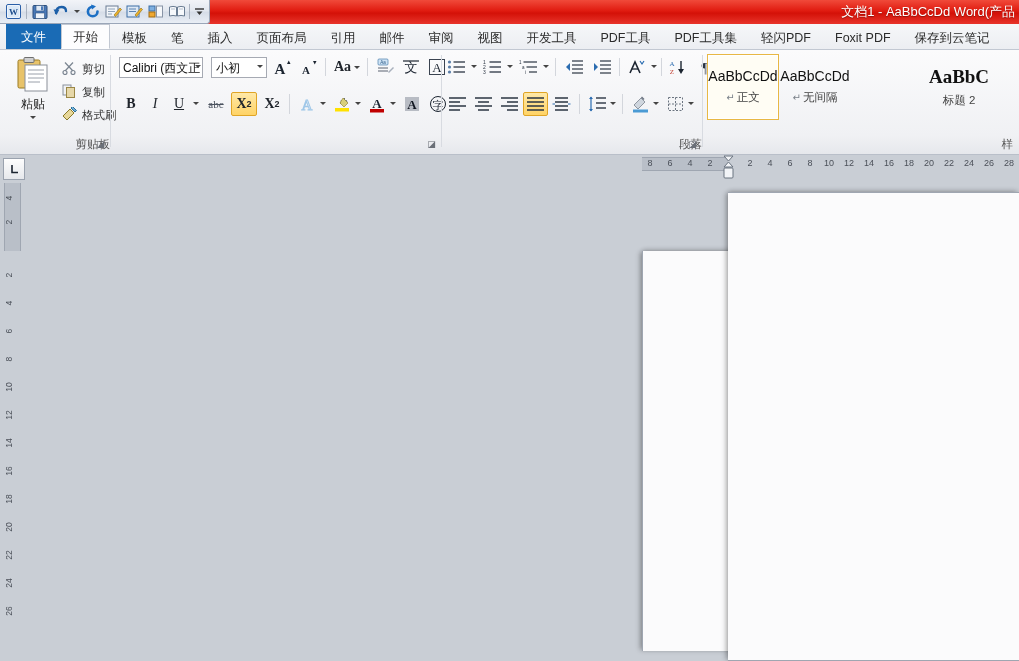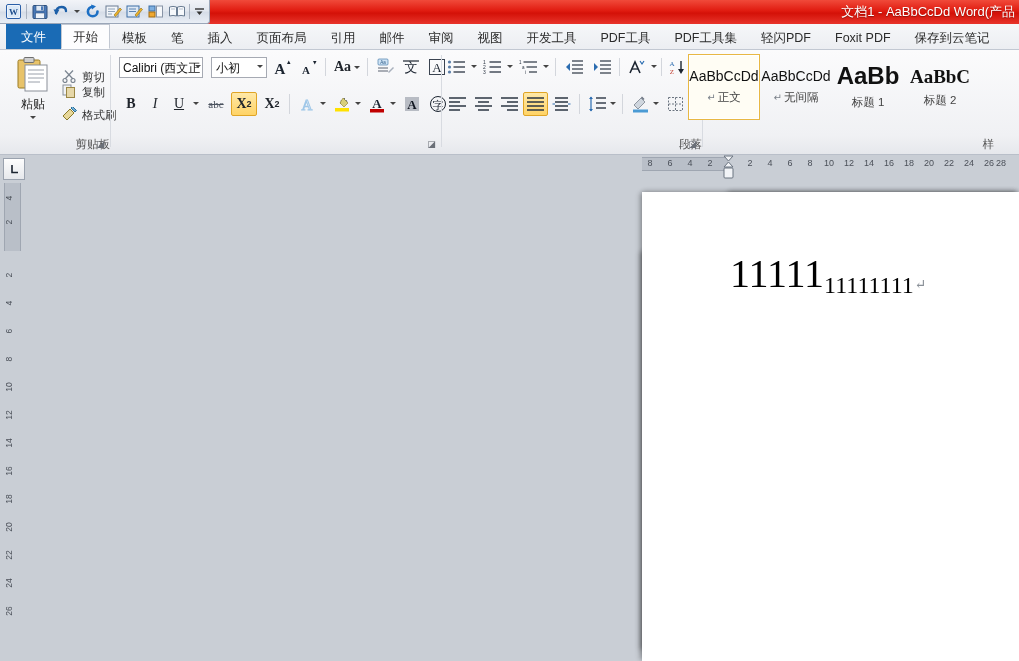--- a/index.html
+++ b/index.html
@@ -105,21 +105,21 @@
   .rbtn.on{
     background:linear-gradient(to bottom,#ffe9a8,#ffd366);
     border:1px solid #e0a526;border-radius:2px;
   }
   .vsep{position:absolute;width:1px;background:#d3d6dc;}
 
   
   #grp-para{left:442px;width:260px;}
 
   
-  #grp-styles{left:684px;width:316px;}
+  #grp-styles{left:703px;width:316px;}
   .style-item{
     position:absolute;top:4px;width:72px;height:66px;
     display:flex;flex-direction:column;align-items:center;justify-content:center;
     box-sizing:border-box;border:1px solid transparent;cursor:default;
   }
   .style-item.sel{border:1px solid #e8b844;background:#fffdf4;box-shadow:inset 0 0 0 1px #fff;}
   .style-prev{font-size:14px;color:#111;line-height:1;white-space:nowrap;}
   .style-name{font-size:11.5px;color:#444;margin-top:7px;white-space:nowrap;}
   .pilcrow{color:#7a8089;font-size:10px;margin-right:2px;}
 
@@ -292,21 +292,21 @@
             <line x1="12" y1="14" x2="28" y2="14" stroke="#9aa0aa"></line>
             <line x1="12" y1="18" x2="28" y2="18" stroke="#9aa0aa"></line>
             <line x1="12" y1="22" x2="28" y2="22" stroke="#9aa0aa"></line>
             <line x1="12" y1="26" x2="24" y2="26" stroke="#9aa0aa"></line>
           </svg>
         </div>
         <div class="paste-lbl">粘贴</div>
         <span class="caret" style="margin-top:3px"></span>
       </div>
 
-      <div class="small-cmd" style="top:16px">
+      <div class="small-cmd" style="top:8px">
         <span class="ic">
           <svg width="15" height="14" viewBox="0 0 15 14">
               <line x1="3" y1="1.5" x2="11" y2="10" stroke="#7a8490" stroke-width="1.2"></line>
               <line x1="11" y1="1.5" x2="3" y2="10" stroke="#7a8490" stroke-width="1.2"></line>
               <circle cx="3" cy="11.5" r="2" fill="none" stroke="#7a8490" stroke-width="1.2"></circle>
               <circle cx="11" cy="11.5" r="2" fill="none" stroke="#7a8490" stroke-width="1.2"></circle>
             </svg>
         </span>
         <span>剪切</span>
       </div>
@@ -587,24 +587,20 @@
     <div class="grp-sep" style="left:702px"></div>
 
     <div class="grp" id="grp-styles">
       <div class="style-item sel" style="left:4px">
         <div class="style-prev">AaBbCcDd</div>
         <div class="style-name"><span class="pilcrow">↵</span><span>正文</span></div>
       </div>
       <div class="style-item" style="left:76px">
         <div class="style-prev">AaBbCcDd</div>
         <div class="style-name"><span class="pilcrow">↵</span><span>无间隔</span></div>
-      </div>
-      <div class="style-item" style="left:148px">
-        <div class="style-prev" style="font-size:24px;font-weight:bold;font-family:'Liberation Sans',sans-serif">AaBb</div>
-        <div class="style-name">标题 1</div>
       </div>
       <div class="style-item" style="left:220px">
         <div class="style-prev" style="font-size:19px;font-weight:bold;font-family:'Liberation Serif',serif">AaBbC</div>
         <div class="style-name">标题 2</div>
       </div>
       <div class="style-item" style="left:292px">
 
         <div class="style-name"></div>
       </div>
       <div class="grp-label" style="text-align:right;right:6px;width:auto">样</div>
@@ -651,31 +647,26 @@
       <div class="hnum" style="left:161px">8</div>
       <div class="hnum" style="left:180px">10</div>
       <div class="hnum" style="left:200px">12</div>
       <div class="hnum" style="left:220px">14</div>
       <div class="hnum" style="left:240px">16</div>
       <div class="hnum" style="left:260px">18</div>
       <div class="hnum" style="left:280px">20</div>
       <div class="hnum" style="left:300px">22</div>
       <div class="hnum" style="left:320px">24</div>
       <div class="hnum" style="left:340px">26</div>
-      <div class="hnum" style="left:352px">28</div>
+      <div class="hnum" style="left:360px">28</div>
     </div>
 
     <div class="indent-marker">
       <svg width="13" height="32" viewBox="0 0 13 32">
         <path d="M2 1 L11 1 L6.5 6 Z" fill="#f2f4f7" stroke="#6b7480"></path>
         <path d="M6.5 7 L11 12 L2 12 Z" fill="#f2f4f7" stroke="#6b7480"></path>
         <rect x="2" y="13" width="9" height="10" rx="1" fill="#f2f4f7" stroke="#6b7480"></rect>
       </svg>
     </div>
 
-    <div class="page">
-      <div class="doc-text">
-        <span class="doc-main">11111</span><span class="doc-sub">11111111</span><span class="doc-mark">↵</span>
-      </div>
-    </div>
 
   </div>
 </div>
 
 </body></html>

